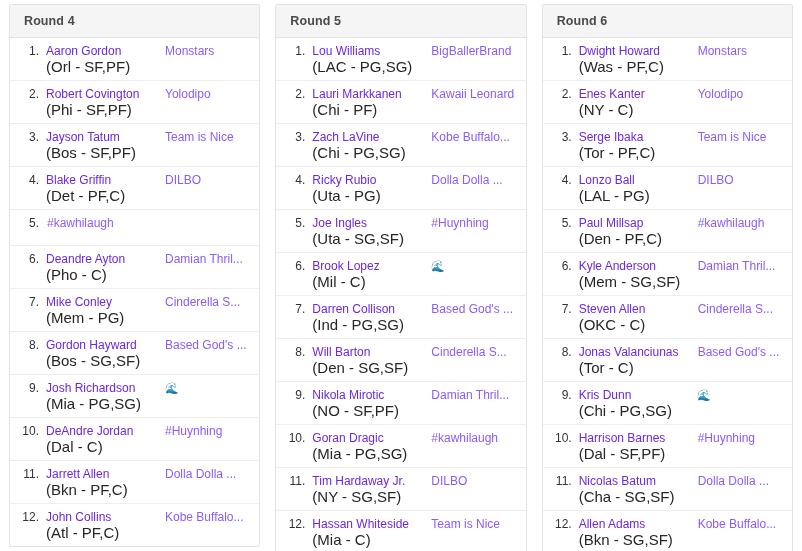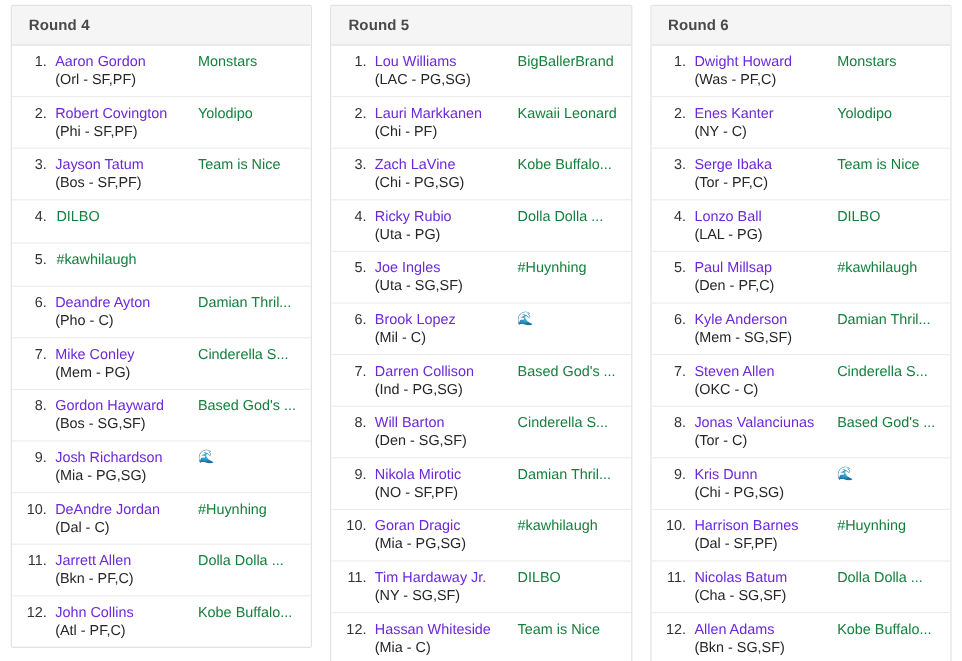--- a/index.html
+++ b/index.html
@@ -92,30 +92,30 @@
     color: #6d28d9;
     font-size: 12px;
     text-decoration: none;
     display: block;
     white-space: nowrap;
     cursor: pointer;
   }
 
   .player-meta {
     color: #262626;
-    font-size: 12px;
+    font-size: 15px;
     display: block;
     white-space: nowrap;
   }
 
   .pick-team {
     flex: 1 1 auto;
     box-sizing: border-box;
     font-size: 12px;
-    color: #15803d;
+    color: #8b5cf6;
     line-height: 15px;
     white-space: nowrap;
     overflow: hidden;
     padding-left: 1px;
   }
   .pick-team.emoji {
     font-size: 11px;
   }
 </style>
 </head>
@@ -144,20 +144,24 @@
         <li class="pick-row">
           <div class="pick-num">3.</div>
           <div class="pick-player">
             <a class="player-name">Jayson Tatum</a>
             <span class="player-meta">(Bos - SF,PF)</span>
           </div>
           <div class="pick-team">Team is Nice</div>
         </li>
         <li class="pick-row">
           <div class="pick-num">4.</div>
+          <div class="pick-player">
+            <a class="player-name">Blake Griffin</a>
+            <span class="player-meta">(Det - PF,C)</span>
+          </div>
           <div class="pick-team">DILBO</div>
         </li>
         <li class="pick-row">
           <div class="pick-num">5.</div>
           <div class="pick-team">#kawhilaugh</div>
         </li>
         <li class="pick-row">
           <div class="pick-num">6.</div>
           <div class="pick-player">
             <a class="player-name">Deandre Ayton</a>

